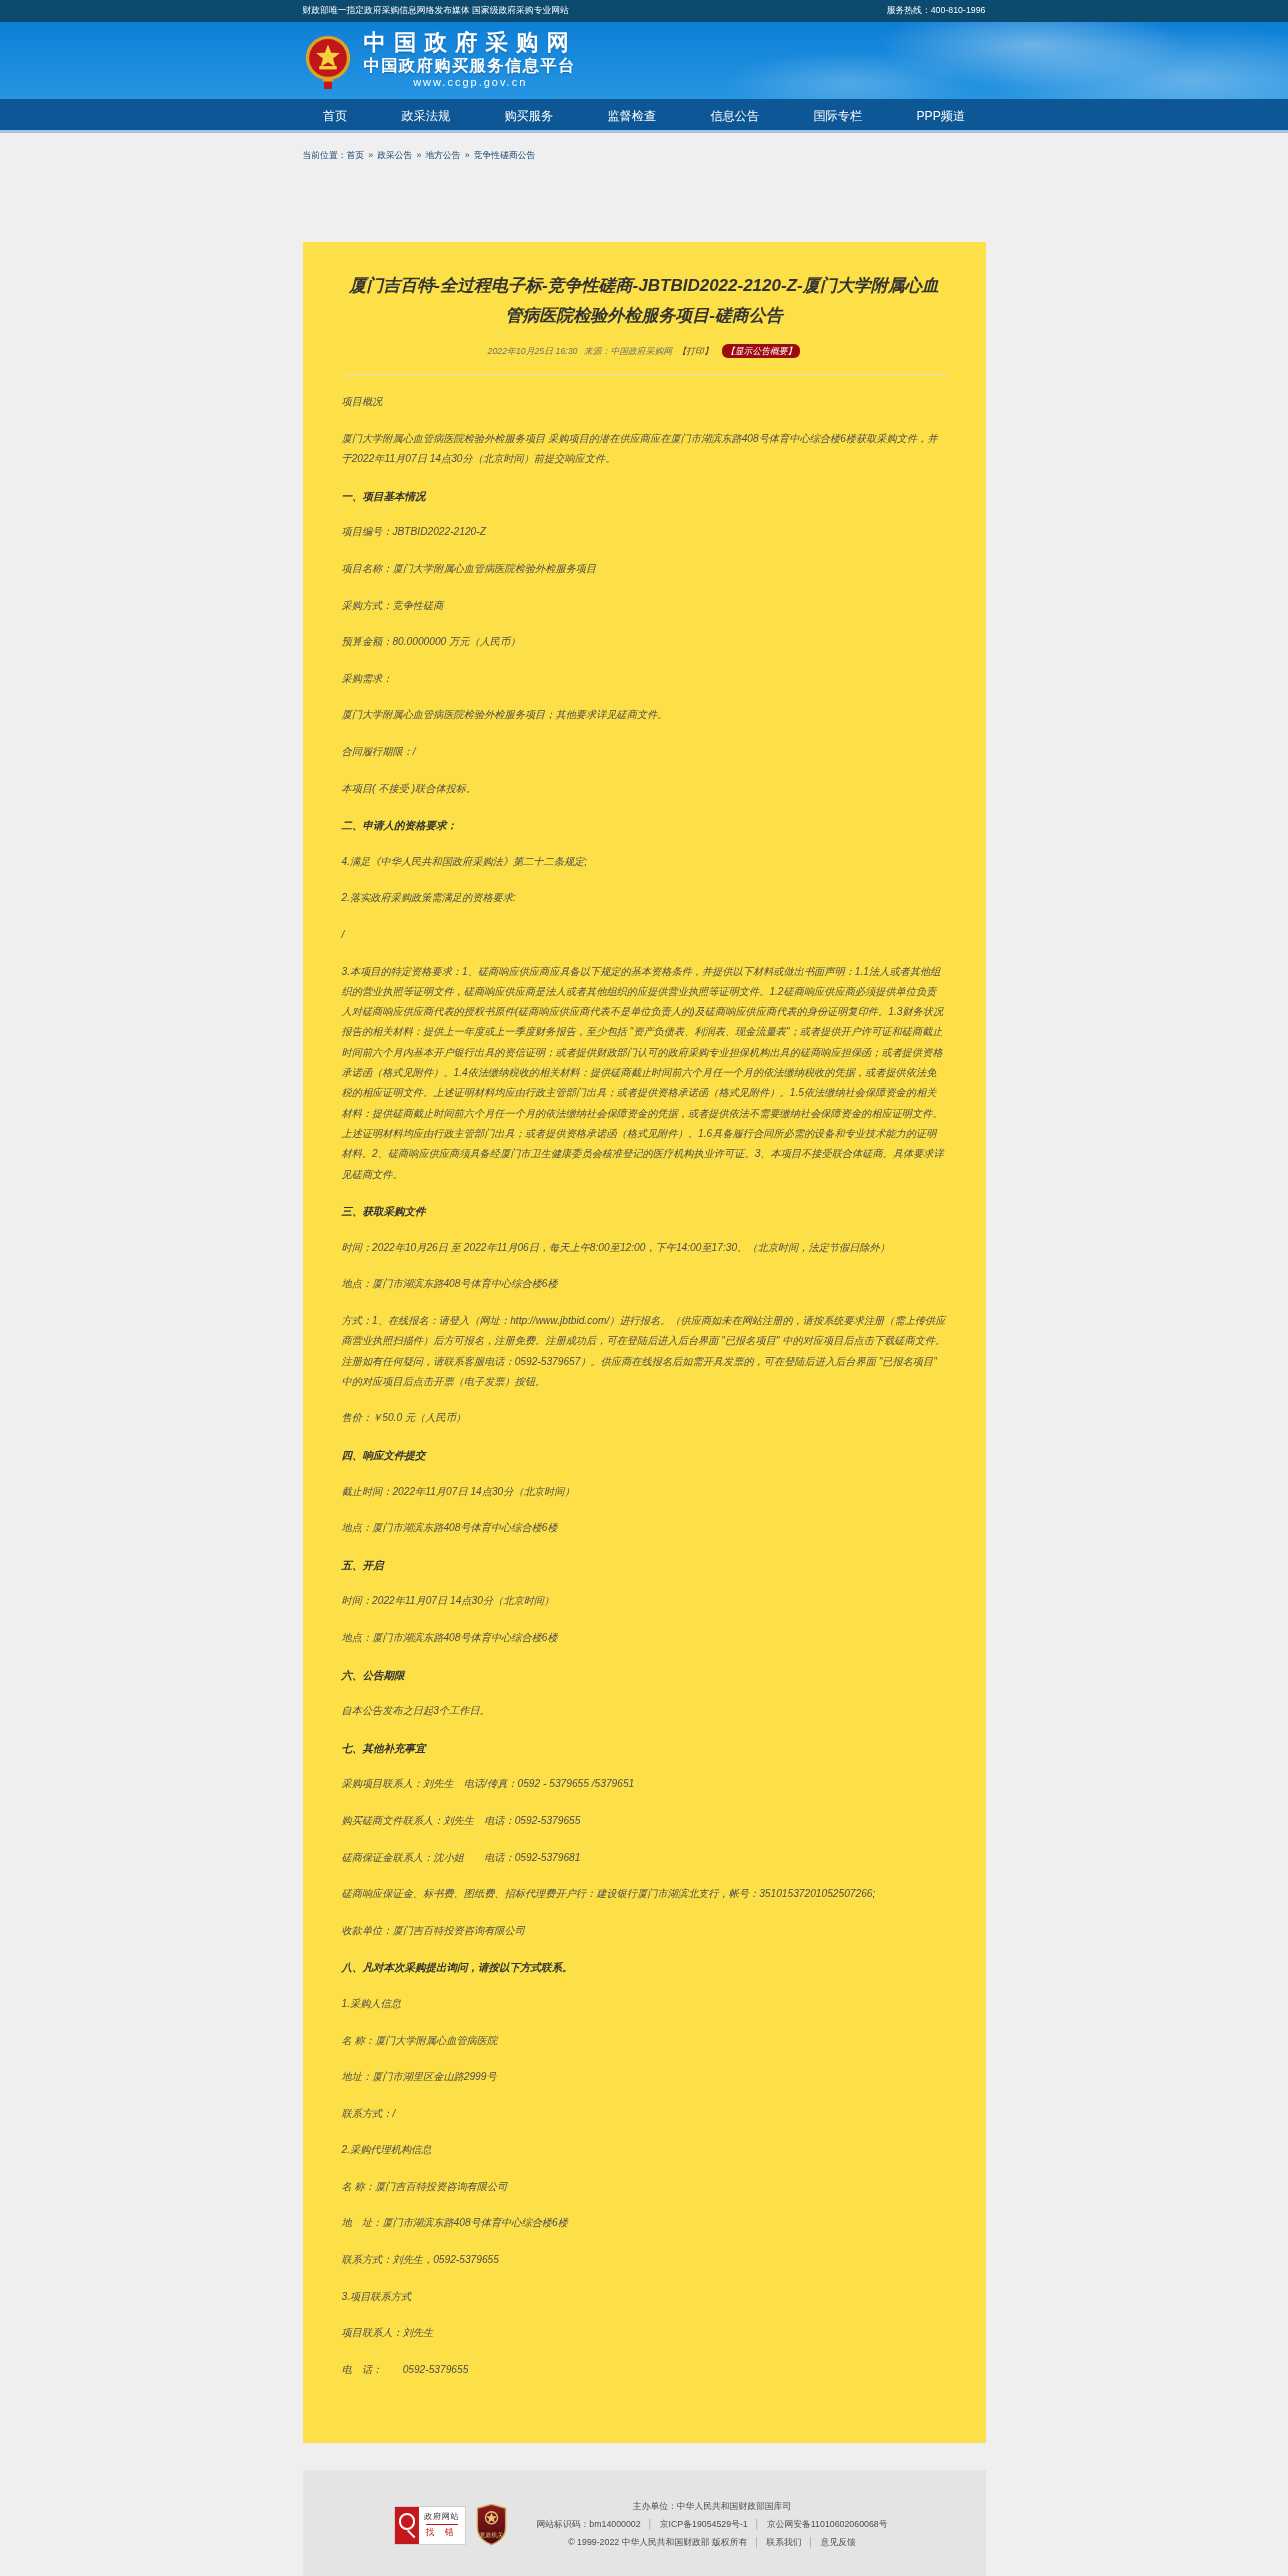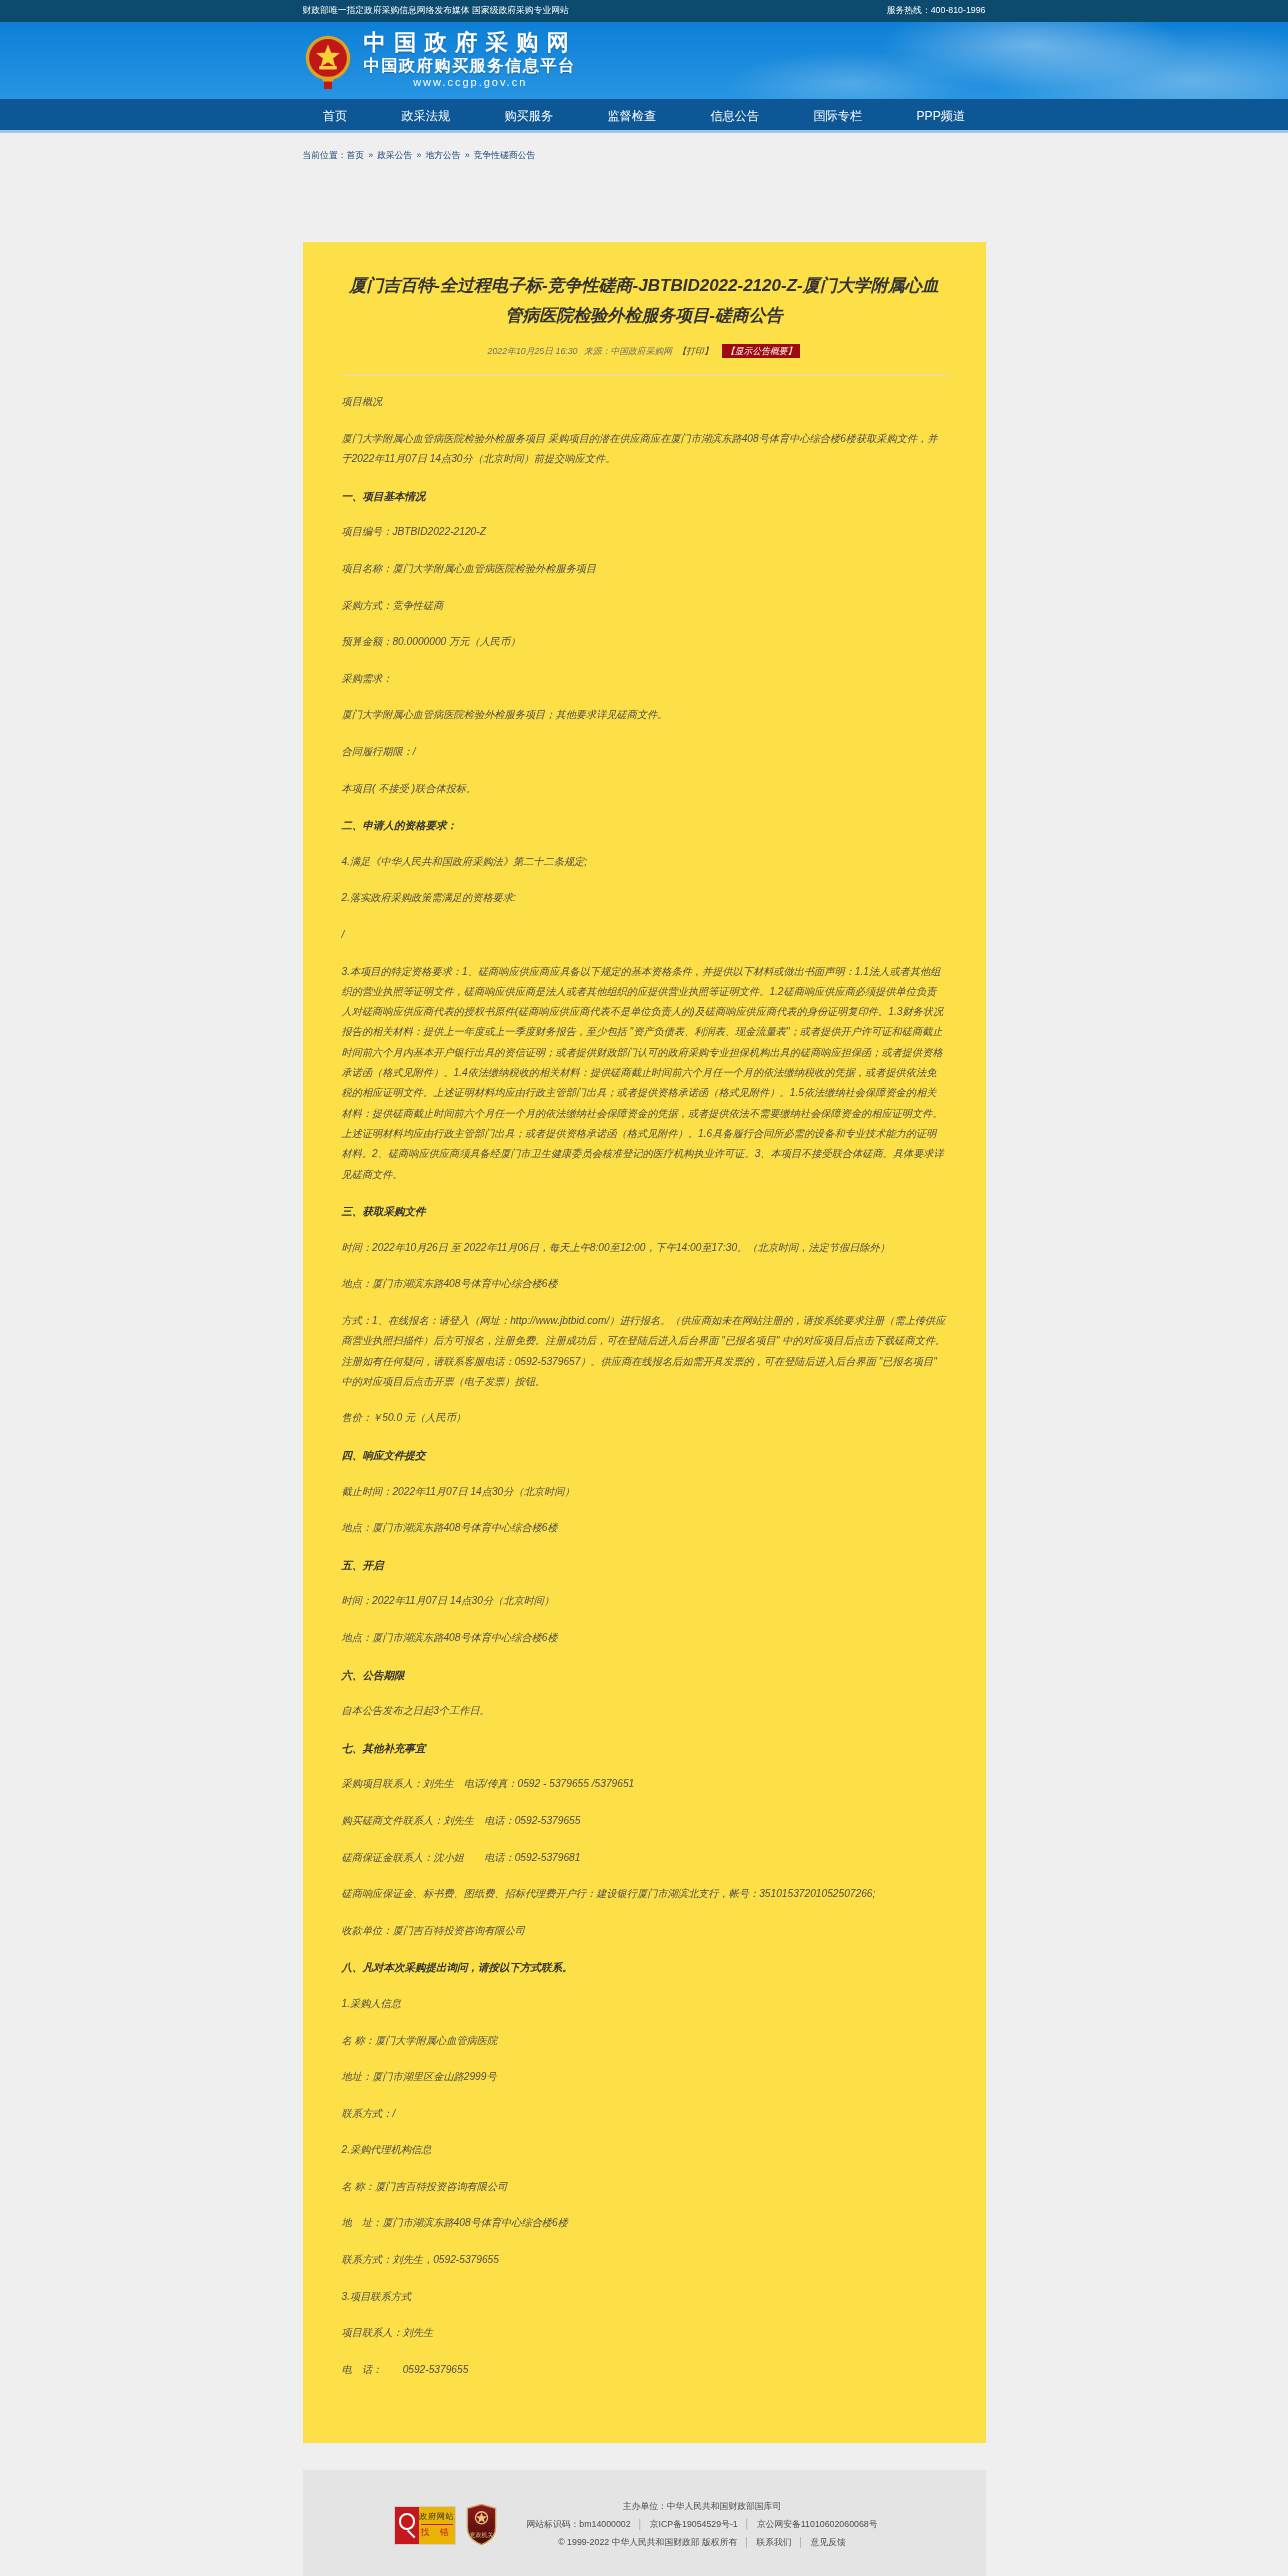--- a/index.html
+++ b/index.html
@@ -40,31 +40,31 @@
   .breadcrumb a { color:#1b4a75; text-decoration:none; cursor:pointer; }
   .breadcrumb .sep { margin:0 4.1px; color:#1b4a75; }
 
   
   .card { background:#fde047; margin-top:80px; padding:28.5px 39px 47px 39px;font-style:italic; }
   h1.page-title { font-size:17px; line-height:30px; color:#333; text-align:center;
                   font-weight:bold; max-width:596px; margin:0 auto; }
   .meta { text-align:center; margin-top:15px; font-size:8.8px; color:#6f6f6f; }
   .meta .print { color:#444; margin-left:3px; text-decoration:none; cursor:pointer; }
   .meta .summary-badge { background:#9e0b0f; color:#fff; padding:2px 4.1px; margin-left:6.8px;
-                         text-decoration:none; cursor:pointer; }
+                         text-decoration:none; cursor:pointer;border-radius:6px; }
   hr.divider { border:none; border-top:0.7px solid #dcdcdc; margin:17.6px 0 12.2px 0; }
 
   .article-body { font-size:10.2px; color:#4c4c4c; }
   .para { line-height:20.3px; margin:16.3px 0; word-break:break-all; }
   .para.heading { font-weight:bold; color:#333; font-size:10.5px; }
 
   
   .footer { margin-top:27px; }
   .footer-inner { background:#e4e4e4; padding:24.4px 0 27px 91px; display:flex; align-items:center; }
-  .badge-find { width:62px; height:39px; background:#eab308; border:0.7px solid #cfcfcf; display:flex;
+  .badge-find { width:72px; height:39px; background:#ffffff; border:0.7px solid #cfcfcf; display:flex;
                 text-decoration:none; cursor:pointer; }
   .badge-find .red { width:24.4px; height:100%; background:#c3191e; position:relative; }
   .badge-find .red::before { content:""; position:absolute; left:4.7px; top:6.8px; width:12.2px; height:12.2px;
                 border:2px solid #fff; border-radius:50%; }
   .badge-find .red::after { content:""; position:absolute; left:15px; top:22px; width:2px; height:9.5px;
                 background:#fff; transform:rotate(-45deg); }
   .badge-find .txt { flex:1; display:flex; flex-direction:column; justify-content:center; align-items:center; }
   .badge-find .t1 { font-size:8.1px; color:#333; letter-spacing:0.7px; }
   .badge-find .t2 { font-size:8.8px; color:#c3191e; letter-spacing:4.1px; border-top:0.7px solid #c3191e;
                     margin-top:2.7px; padding-top:2px; font-weight:normal; }

